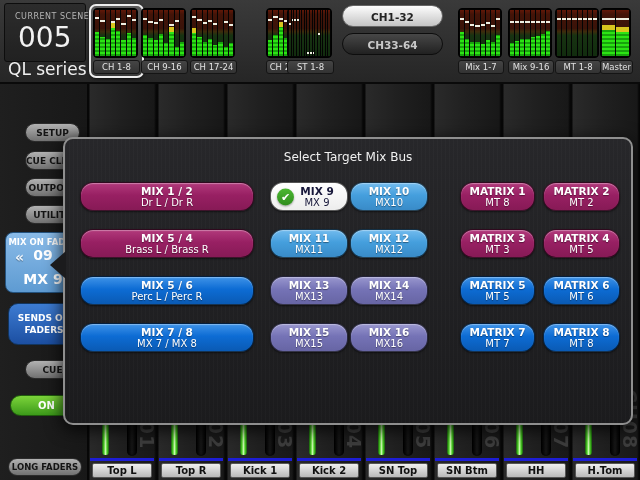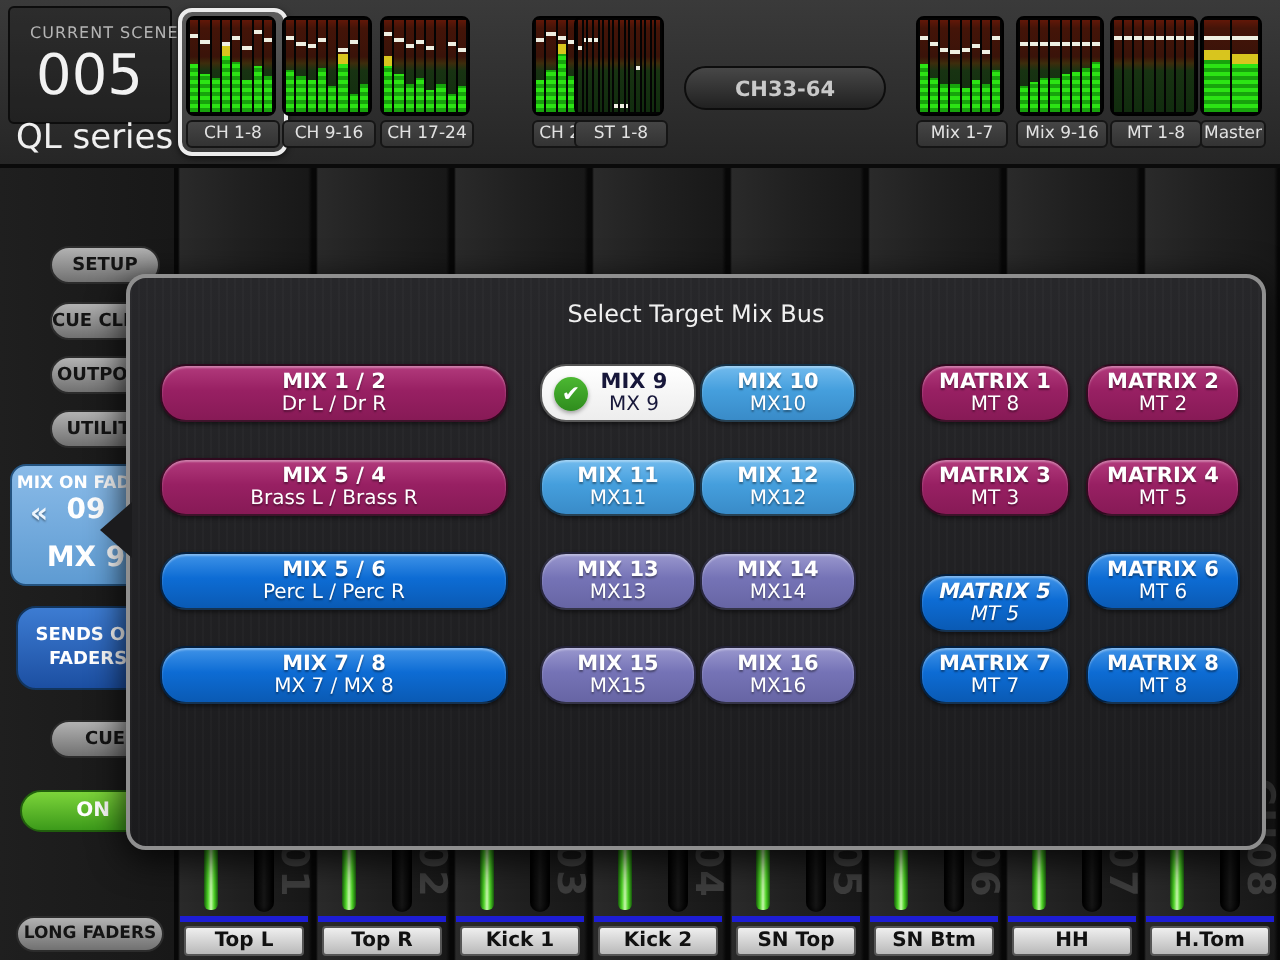--- a/index.html
+++ b/index.html
@@ -415,20 +415,21 @@
             <div class="mbar">
               <div class="mgreen" style="height: 52%;"></div>
               <div class="myellow" style="bottom: 52%;"></div>
               <div class="mtick" style="bottom: 78%;"></div>
             </div>
           </div>
           <div class="mlabel" style="width: 31px;">Master</div>
         </div>
       </div>
 
+    <div class="bankbtn sel">CH1-32</div>
     <div class="bankbtn unsel">CH33-64</div>
   </div>
 
   <div class="pill" style="top:123px">SETUP</div>
   <div class="pill" style="top:151px">CUE CLEAR</div>
   <div class="pill" style="top:178px">OUTPORT</div>
   <div class="pill" style="top:205px">UTILITY</div>
 
   <div class="panel-mof">
     <div class="mof-title">MIX ON FADER</div>
@@ -562,21 +563,21 @@
           <div class="l2">MX16</div>
         </div>
         <div class="dbtn magenta" style="left: 395px; top: 43px; width: 75px;">
           <div class="l1">MATRIX 1</div>
           <div class="l2">MT 8</div>
         </div>
         <div class="dbtn magenta" style="left: 395px; top: 90px; width: 75px;">
           <div class="l1">MATRIX 3</div>
           <div class="l2">MT 3</div>
         </div>
-        <div class="dbtn blue" style="left: 395px; top: 148px; width: 75px; font-style: italic;">
+        <div class="dbtn blue" style="left: 395px; top: 137px; width: 75px;">
           <div class="l1">MATRIX 5</div>
           <div class="l2">MT 5</div>
         </div>
         <div class="dbtn blue" style="left: 395px; top: 184px; width: 75px;">
           <div class="l1">MATRIX 7</div>
           <div class="l2">MT 7</div>
         </div>
         <div class="dbtn magenta" style="left: 478px; top: 43px; width: 77px;">
           <div class="l1">MATRIX 2</div>
           <div class="l2">MT 2</div>

